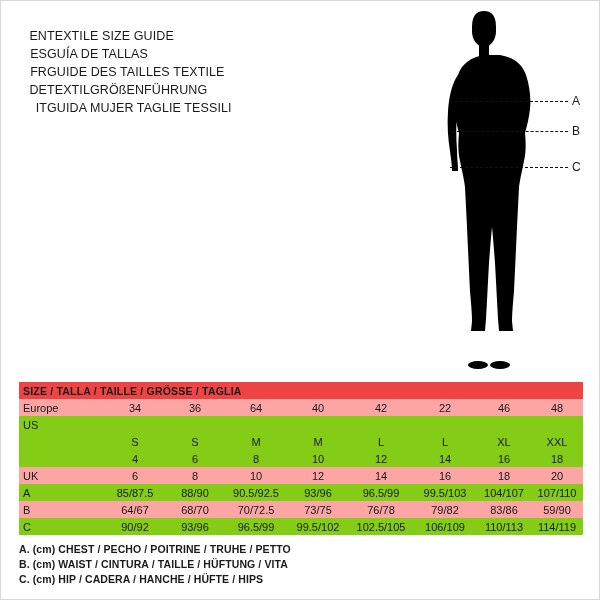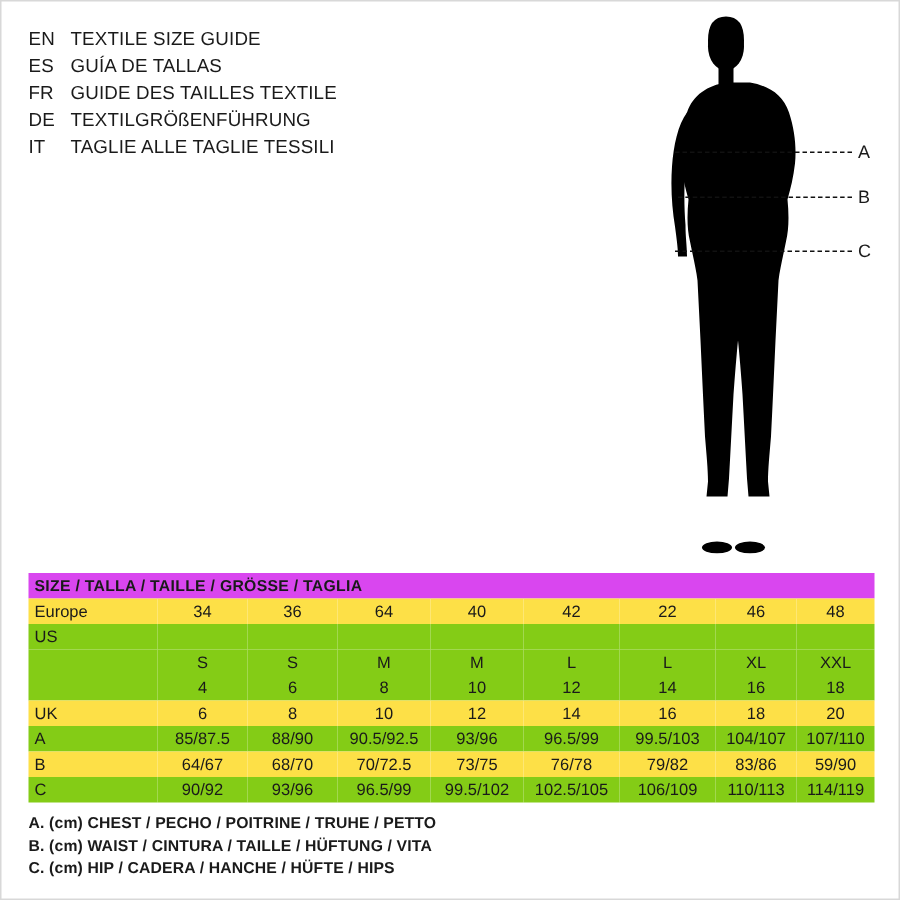--- a/index.html
+++ b/index.html
@@ -19,22 +19,23 @@
     width: 600px;
     height: 600px;
     box-sizing: border-box;
     border: 1px solid #d8d8d8;
   }
 
   
   .lang-block {
     position: absolute;
     left: 18px;
-    top: 18px;
+    top: 28px;
     width: 300px;
+    text-align: right;
   }
   .lang-row {
     display: flex;
     align-items: baseline;
     height: 18px;
     font-size: 12.5px;
     letter-spacing: 0.1px;
   }
   .lang-code {
     width: 28px;
@@ -93,30 +94,30 @@
     width: 564px;
     font-size: 11px;
     table-layout: fixed;
   }
   table.size-table td {
     height: 17px;
     padding: 0 4px;
     vertical-align: middle;
   }
   .hdr-row td {
-    background: #d946ef;
+    background: #ef4444;
     font-weight: bold;
     font-size: 10.5px;
     letter-spacing: 0.2px;
   }
   .row-alt td {
     background: #84cc16;
   }
   .row-plain td {
-    background: #fde047;
+    background: #fca5a5;
   }
   .col-label {
     width: 86px;
     text-align: left;
   }
   .val {
     text-align: center;
   }
 
   
@@ -151,21 +152,21 @@
     <div class="lang-row">
       <span class="lang-code">FR</span>
       <span class="lang-text">GUIDE DES TAILLES TEXTILE</span>
     </div>
     <div class="lang-row">
       <span class="lang-code">DE</span>
       <span class="lang-text">TEXTILGRÖßENFÜHRUNG</span>
     </div>
     <div class="lang-row">
       <span class="lang-code">IT</span>
-      <span class="lang-text">TAGLIE ALLE TAGLIE TESSILI</span>
+      <span class="lang-text">GUIDA MUJER TAGLIE TESSILI</span>
     </div>
   </div>
 
   <div class="figure-area">
     <svg class="figure-svg" width="200" height="360" viewBox="0 0 200 360">
       <g fill="#000000">
 
         <ellipse cx="88" cy="22" rx="12" ry="16"></ellipse>
 
         <rect x="83" y="34" width="10" height="16"></rect>

